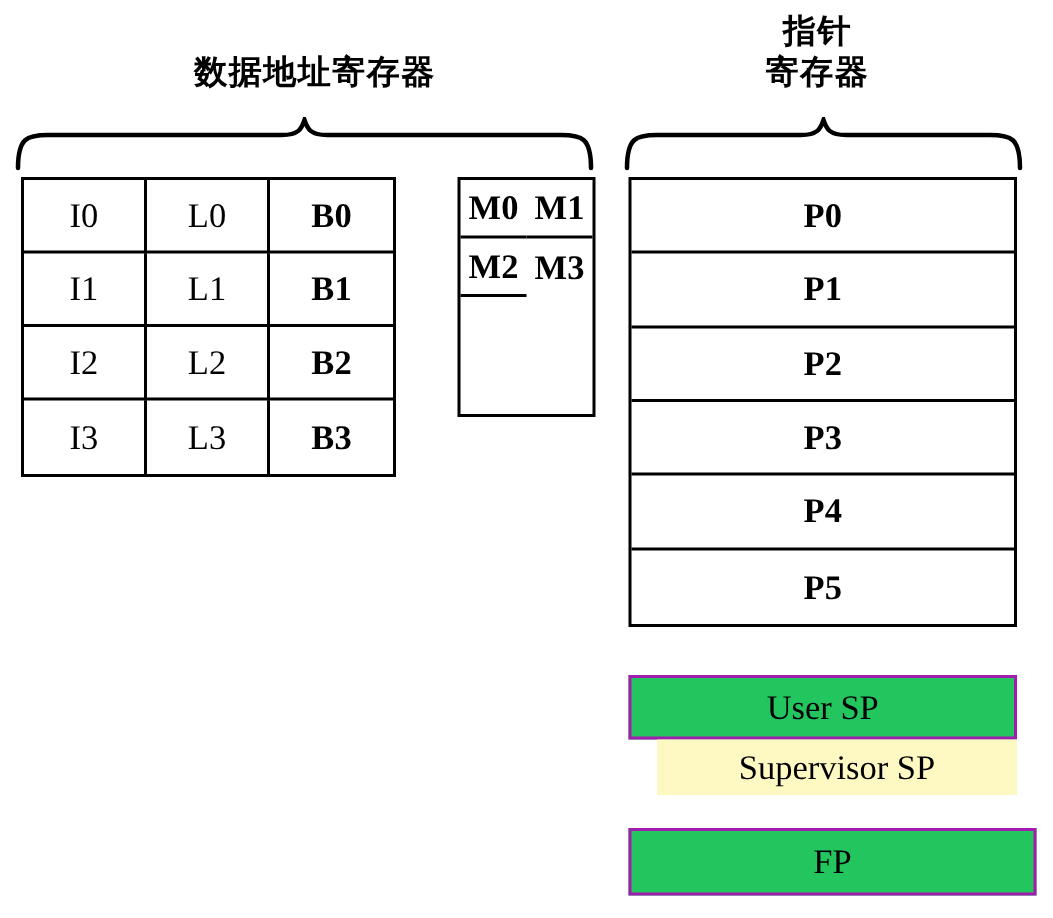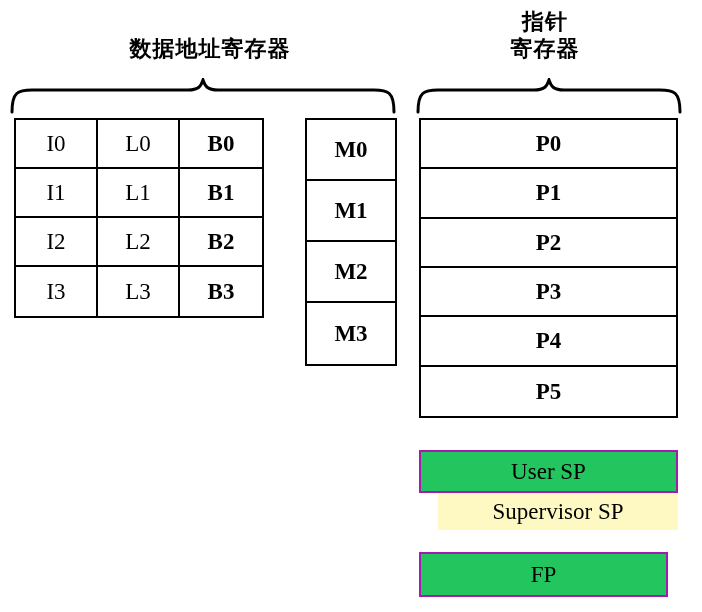--- a/index.html
+++ b/index.html
@@ -77,22 +77,22 @@
     height: 200px;
     grid-template-columns: 1fr 1fr 1fr;
     grid-template-rows: 1fr 1fr 1fr 1fr;
   }
 
   
   #m-grid {
     left: 305px;
     top: 118px;
     width: 92px;
-    height: 248px;
-    grid-template-columns: 1fr;
+    height: 160px;
+    grid-template-columns: 1fr 1fr;
     grid-template-rows: 1fr 1fr 1fr 1fr;
   }
 
   
   #p-grid {
     left: 419px;
     top: 118px;
     width: 259px;
     height: 300px;
     grid-template-columns: 1fr;
@@ -120,21 +120,21 @@
     left: 438px;
     top: 493px;
     width: 240px;
     height: 37px;
     border: none;
     background: #fef9c3;
   }
   #fp-box {
     left: 419px;
     top: 552px;
-    width: 249px;
+    width: 272px;
     height: 45px;
   }
 </style>
 </head>
 <body>
 
 <div class="diagram">
 
   <div class="caption" id="caption-dag">数据地址寄存器</div>
 

